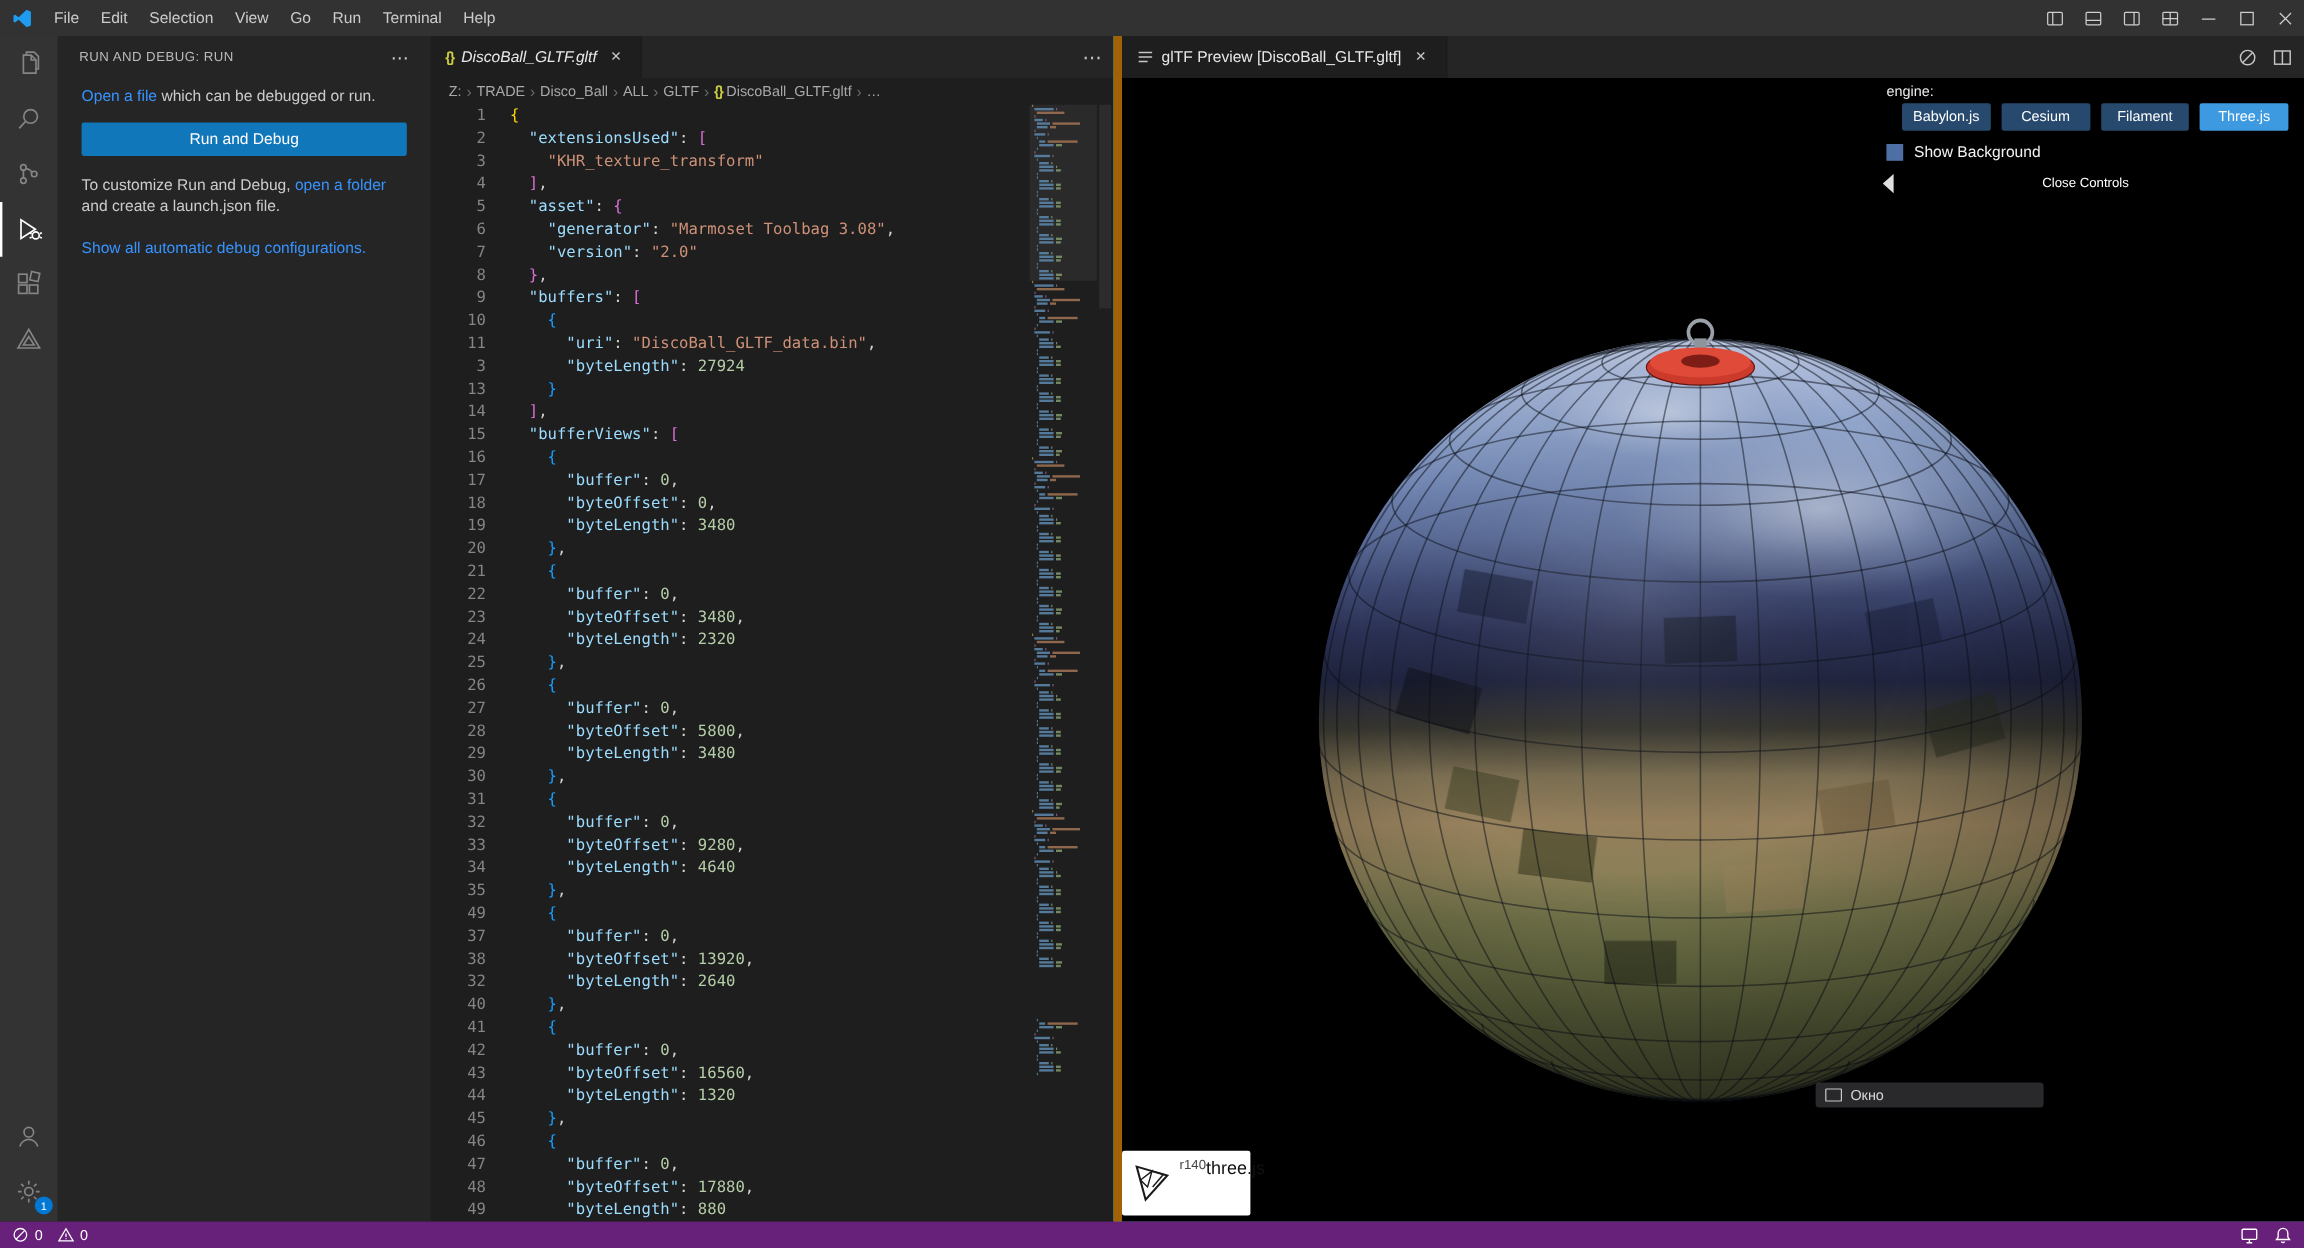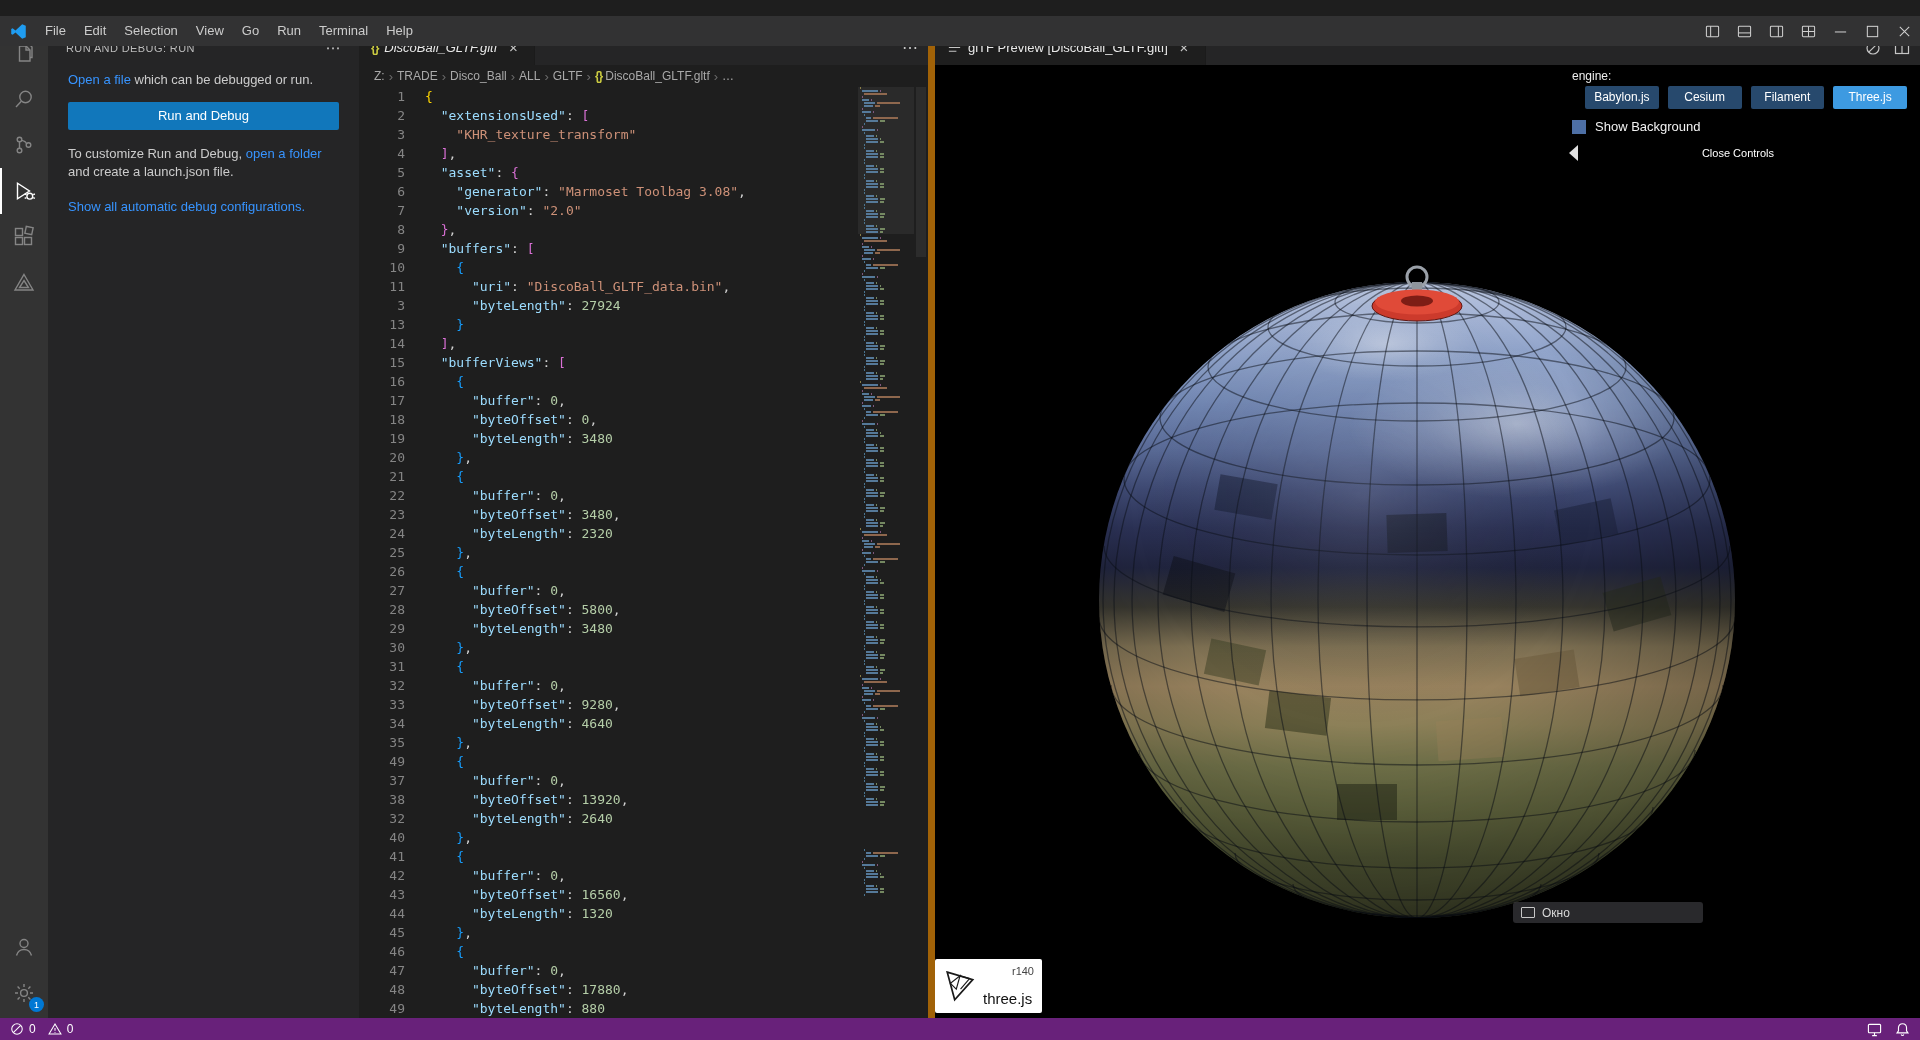--- a/index.html
+++ b/index.html
@@ -1,21 +1,21 @@
 <!DOCTYPE html>
 <html style="--accent-blue: #1177bb; --link-blue: #3794ff; --statusbar-purple: #68217a; --engine-active: #3d9ae1; --engine-inactive: #27496d; --checkbox-blue: #4d6fa5; --badge-blue: #0078d4; --vscode-logo-blue: #1f9cf0;"><head>
 <meta charset="utf-8">
 <style>
   html,body{margin:0;padding:0;background:#111;}
   .app{position:relative;width:1920px;height:1040px;overflow:hidden;background:#1e1e1e;
        font-family:"Liberation Sans",sans-serif;color:#ccc;-webkit-user-select:none;}
   svg{display:block}
 
   
-  .titlebar{position:absolute;top:16px;left:0;right:0;height:30px;background:#323233;display:flex;align-items:flex-end;z-index:30}
+  .titlebar{position:absolute;top:0;left:0;right:0;height:30px;background:#323233;display:flex;align-items:flex-end;z-index:30}
   .vslogo{width:36px;height:30px;display:flex;align-items:center;justify-content:center}
   .menubar{display:flex}
   .menu-item{padding:0 9px;line-height:30px;font-size:13px;color:#cccccc}
   .window-title{position:absolute;left:50%;transform:translateX(-50%);line-height:30px;font-size:13px;color:#cccccc;white-space:nowrap}
   .tb-right{position:absolute;right:0;top:0;height:30px;display:flex;align-items:center}
   .tb-btn{width:32px;height:30px;display:flex;align-items:center;justify-content:center}
   .tb-btn svg{stroke:#cfcfcf;fill:none;stroke-width:1.1}
 
   
   .activitybar{position:absolute;left:0;top:30px;bottom:22px;width:48px;background:#333333;z-index:20}
@@ -80,21 +80,21 @@
   .engine-btn.active{background:var(--engine-active,#3d9ae1)}
   .gui-row{display:flex;align-items:center;gap:9px;margin:10px 0 11px 3px;cursor:pointer}
   .checkbox{width:14px;height:14px;background:var(--checkbox-blue,#4d6fa5)}
   .gui-label{font-size:13px;color:#f2f2f2}
   .close-controls{position:relative;height:16px;background:#000;color:#ffffff;font-size:11px;line-height:16px;text-align:center;cursor:pointer}
   .cc-arrow{position:absolute;left:0;top:0;width:0;height:0;border-top:8px solid transparent;border-bottom:8px solid transparent;border-right:9px solid #e0e0e0}
 
   .three-badge{position:absolute;left:0;bottom:5px;width:107px;height:54px;background:#ffffff;border-radius:2px;
                display:flex;align-items:center;gap:6px;padding:6px 8px;box-sizing:border-box}
   .three-logo{width:34px;height:34px;flex:none}
-  .three-text{flex:1;height:100%;display:flex;flex-direction:column;justify-content:space-between}
+  .three-text{flex:1;height:100%;display:flex;flex-direction:row;justify-content:space-between}
   .three-rev{font-size:11px;color:#444;text-align:right}
   .three-name{font-size:15px;color:#111}
 
   .share-overlay{position:absolute;left:578px;top:837px;width:190px;height:21px;display:flex;align-items:center;gap:7px;
                  padding:0 8px;box-sizing:border-box;background:rgba(82,82,88,.5);border-radius:3px;color:#d8d8d8;font-size:12px}
   .share-icon{width:12px;height:9px;border:1px solid #c8c8c8;border-radius:1px;flex:none}
 
   
   .statusbar{position:absolute;left:0;right:0;bottom:0;height:22px;background:var(--statusbar-purple,#68217a);
              display:flex;align-items:center;justify-content:space-between;padding:0 10px;box-sizing:border-box;color:#ffffff;font-size:12px;z-index:40}

